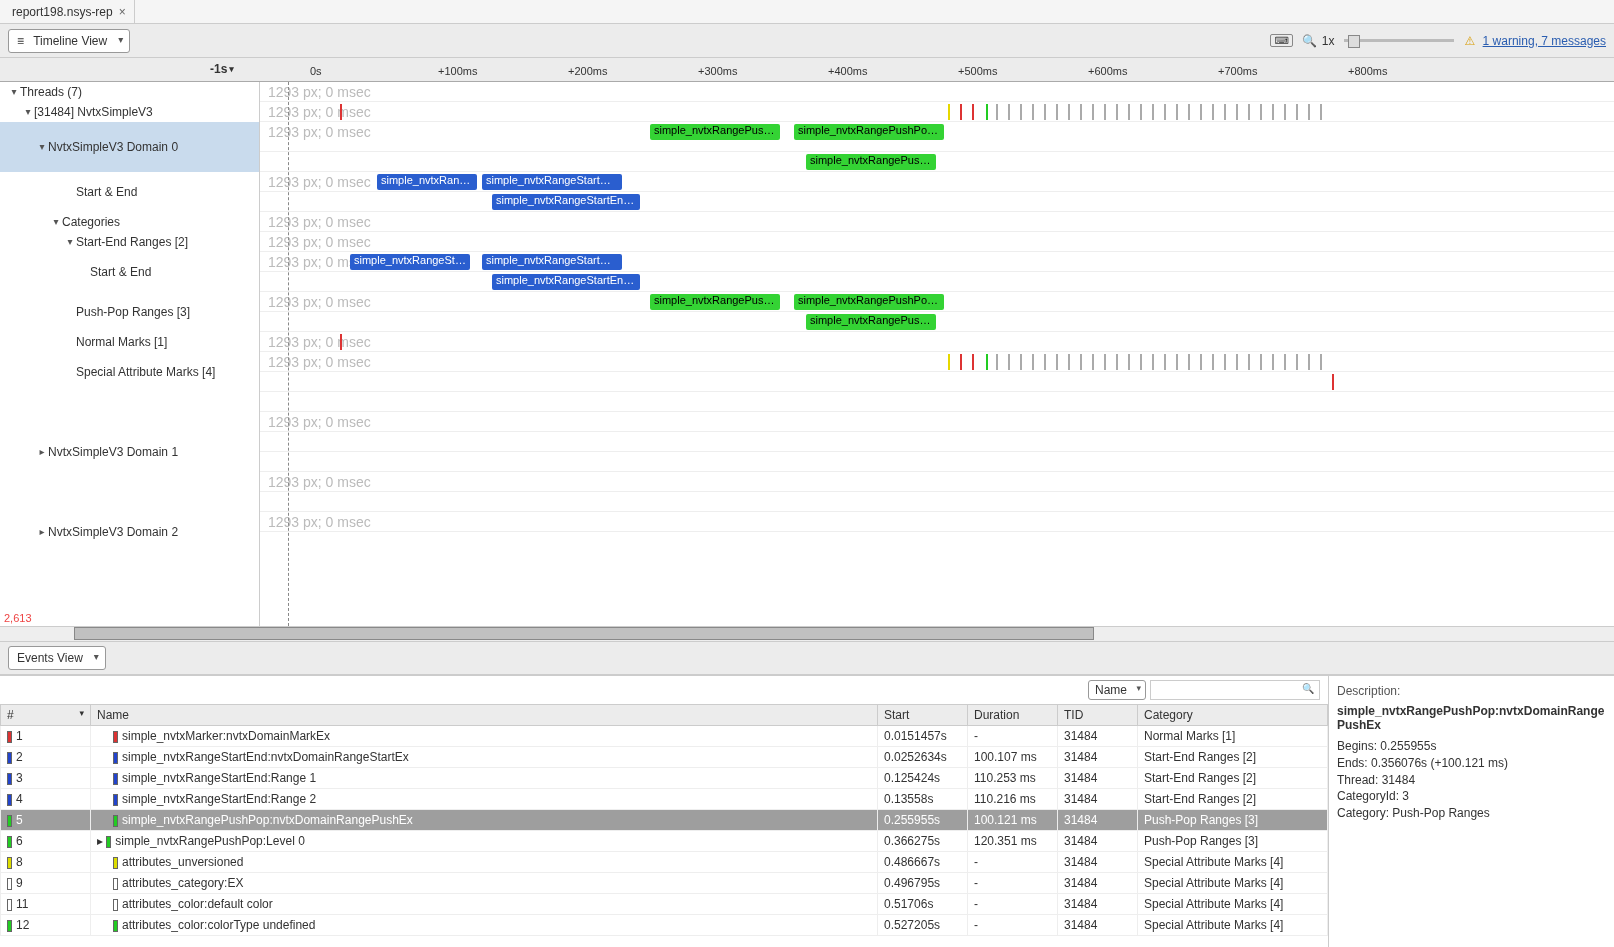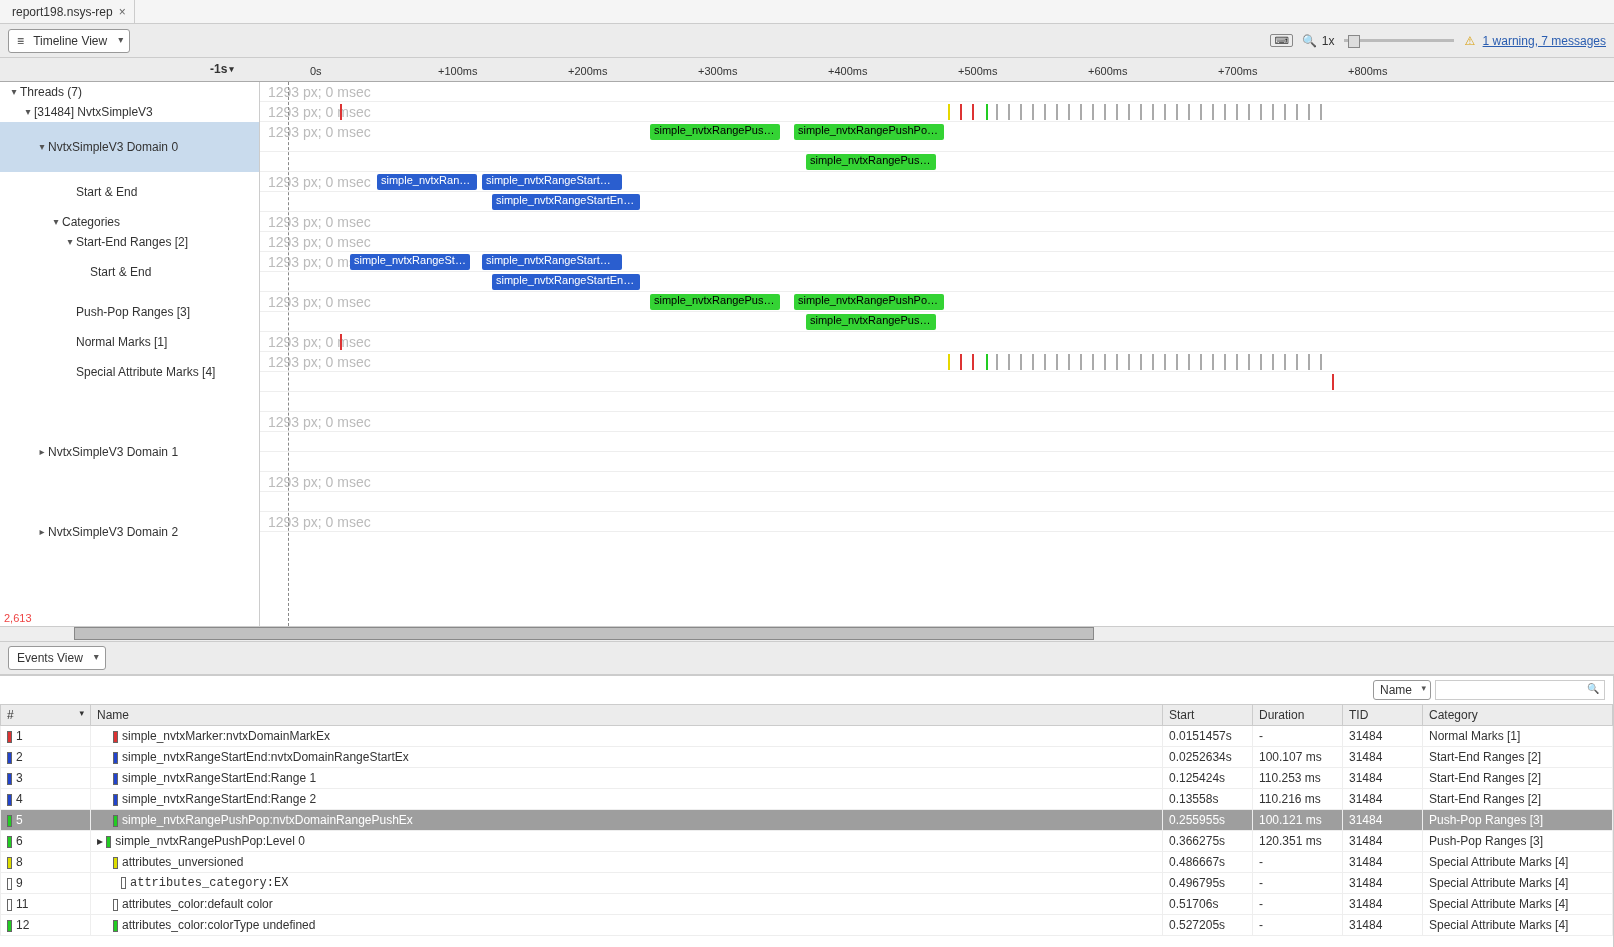--- a/index.html
+++ b/index.html
@@ -371,21 +371,21 @@
           <tr>
             <td><span class="swatch" style="background: rgb(221, 221, 0); border: 1px solid rgb(102, 102, 102);"></span>8</td>
             <td style="padding-left: 22px;"><span class="swatch" style="background: rgb(221, 221, 0); border: 1px solid rgb(102, 102, 102);"></span>attributes_unversioned</td>
             <td>0.486667s</td>
             <td>-</td>
             <td>31484</td>
             <td>Special Attribute Marks [4]</td>
           </tr>
           <tr>
             <td><span class="swatch" style="background: rgb(255, 255, 255); border: 1px solid rgb(102, 102, 102);"></span>9</td>
-            <td style="padding-left: 30px; font-family: Liberation Mono, monospace;"><span class="swatch" style="background: rgb(255, 255, 255); border: 1px solid rgb(102, 102, 102);"></span>attributes_category:EX</td>
+            <td style="padding-left: 22px;"><span class="swatch" style="background: rgb(255, 255, 255); border: 1px solid rgb(102, 102, 102);"></span>attributes_category:EX</td>
             <td>0.496795s</td>
             <td>-</td>
             <td>31484</td>
             <td>Special Attribute Marks [4]</td>
           </tr>
           <tr>
             <td><span class="swatch" style="background: rgb(255, 255, 255); border: 1px solid rgb(102, 102, 102);"></span>11</td>
             <td style="padding-left: 22px;"><span class="swatch" style="background: rgb(255, 255, 255); border: 1px solid rgb(102, 102, 102);"></span>attributes_color:default color</td>
             <td>0.51706s</td>
             <td>-</td>
@@ -396,13 +396,22 @@
             <td><span class="swatch" style="background: rgb(34, 204, 34); border: 1px solid rgb(102, 102, 102);"></span>12</td>
             <td style="padding-left: 22px;"><span class="swatch" style="background: rgb(34, 204, 34); border: 1px solid rgb(102, 102, 102);"></span>attributes_color:colorType undefined</td>
             <td>0.527205s</td>
             <td>-</td>
             <td>31484</td>
             <td>Special Attribute Marks [4]</td>
           </tr>
         </tbody>
     </table>
   </div>
+  <div class="desc-pane">
+    <h4>Description:</h4>
+    <div class="title">simple_nvtxRangePushPop:nvtxDomainRangePushEx</div>
+    <div class="kv">Begins: 0.255955s</div>
+    <div class="kv">Ends: 0.356076s (+100.121 ms)</div>
+    <div class="kv">Thread: 31484</div>
+    <div class="kv">CategoryId: 3</div>
+    <div class="kv">Category: Push-Pop Ranges</div>
+  </div>
 </div>
 
 </body></html>

